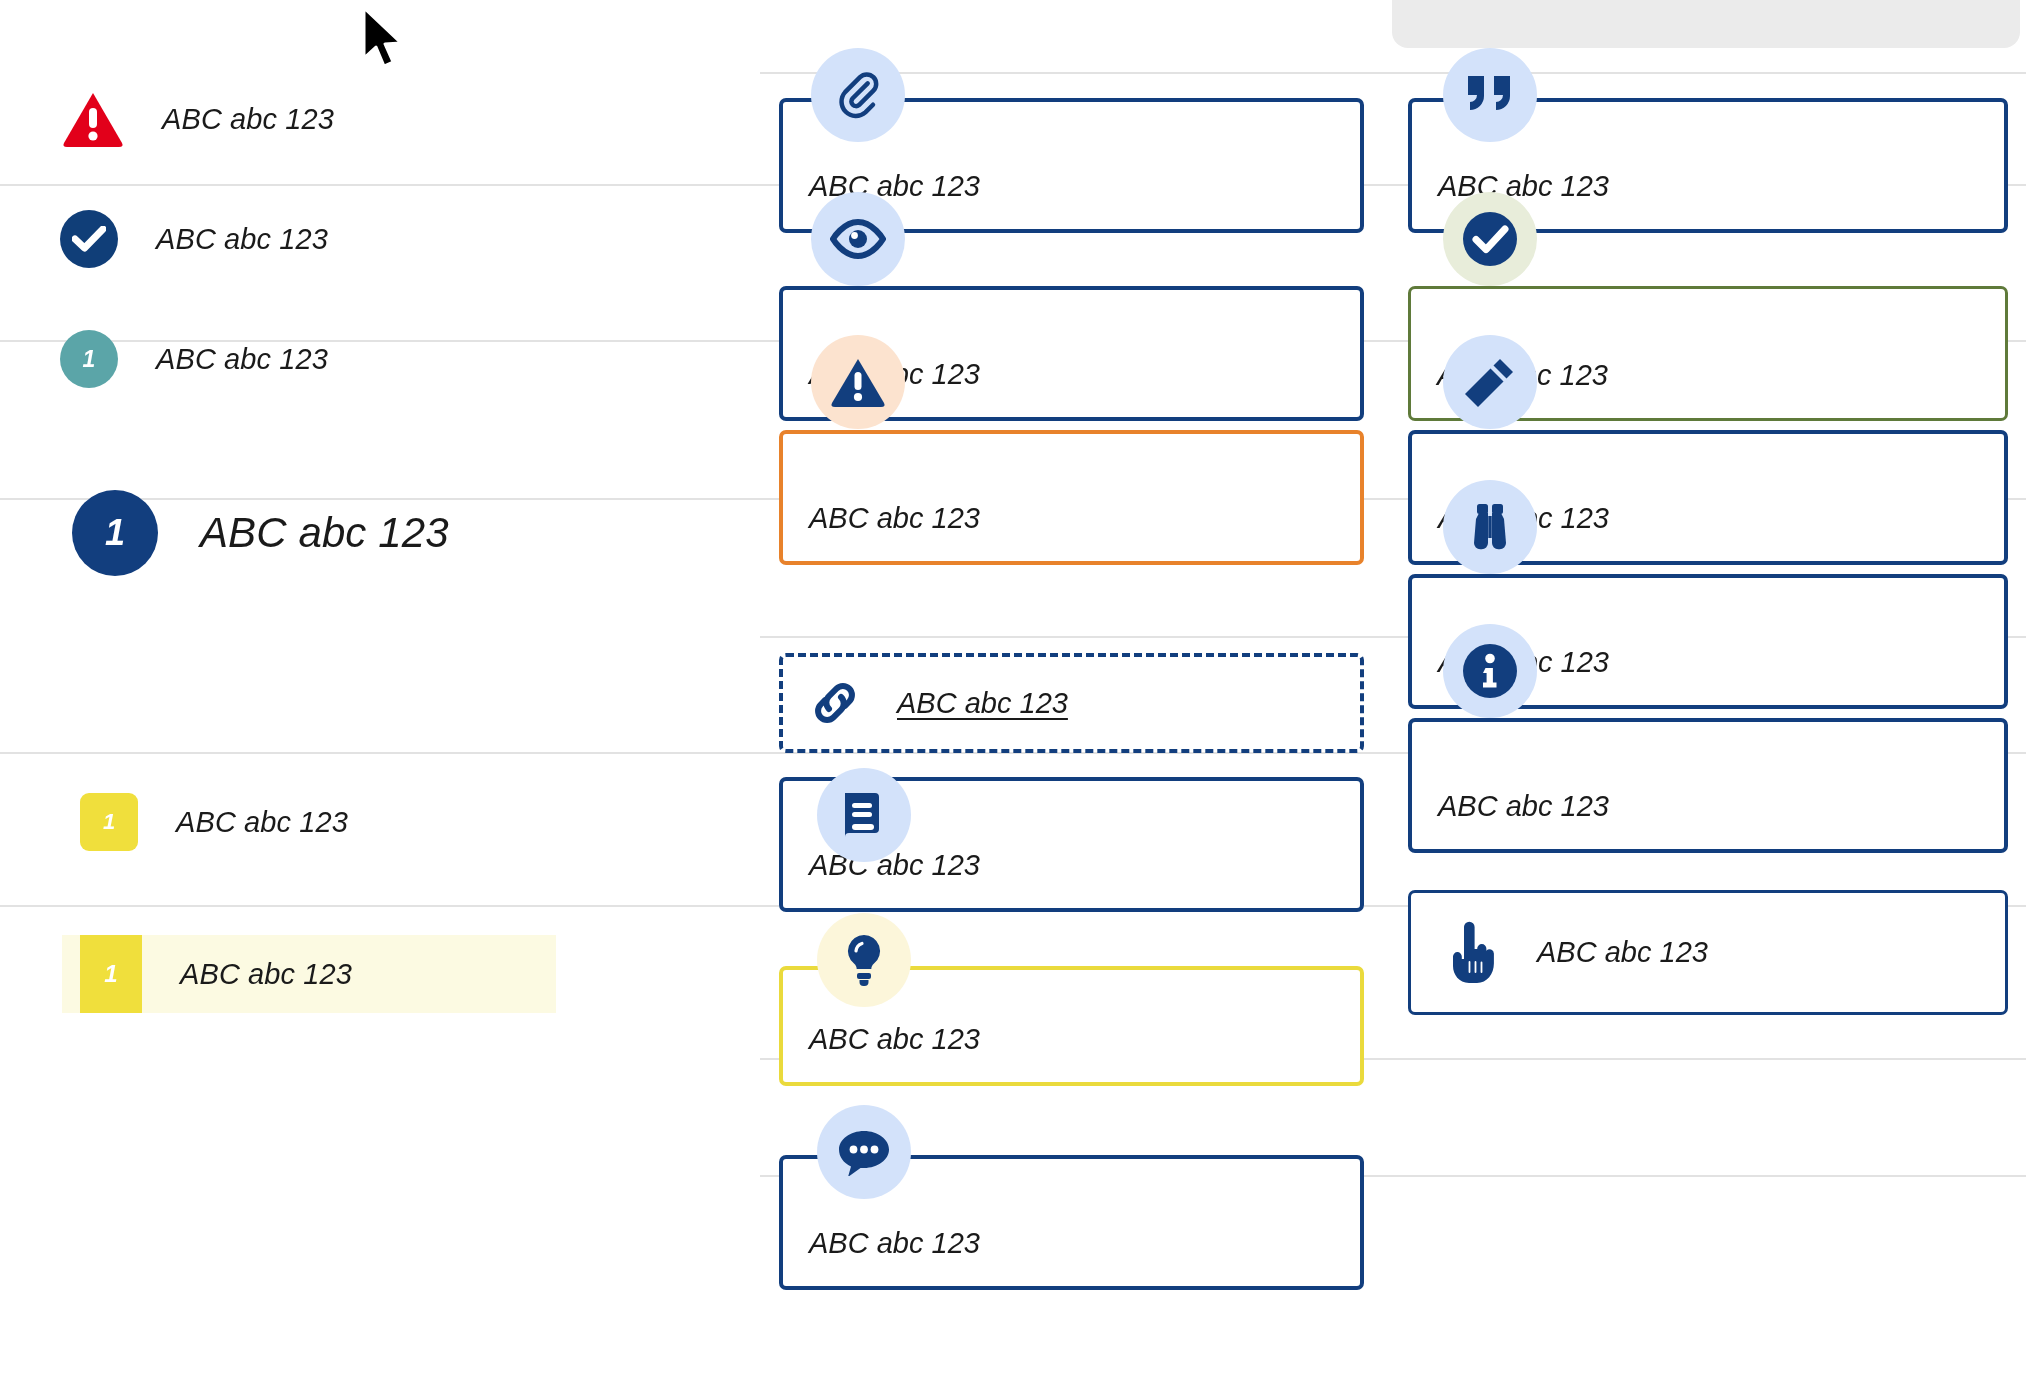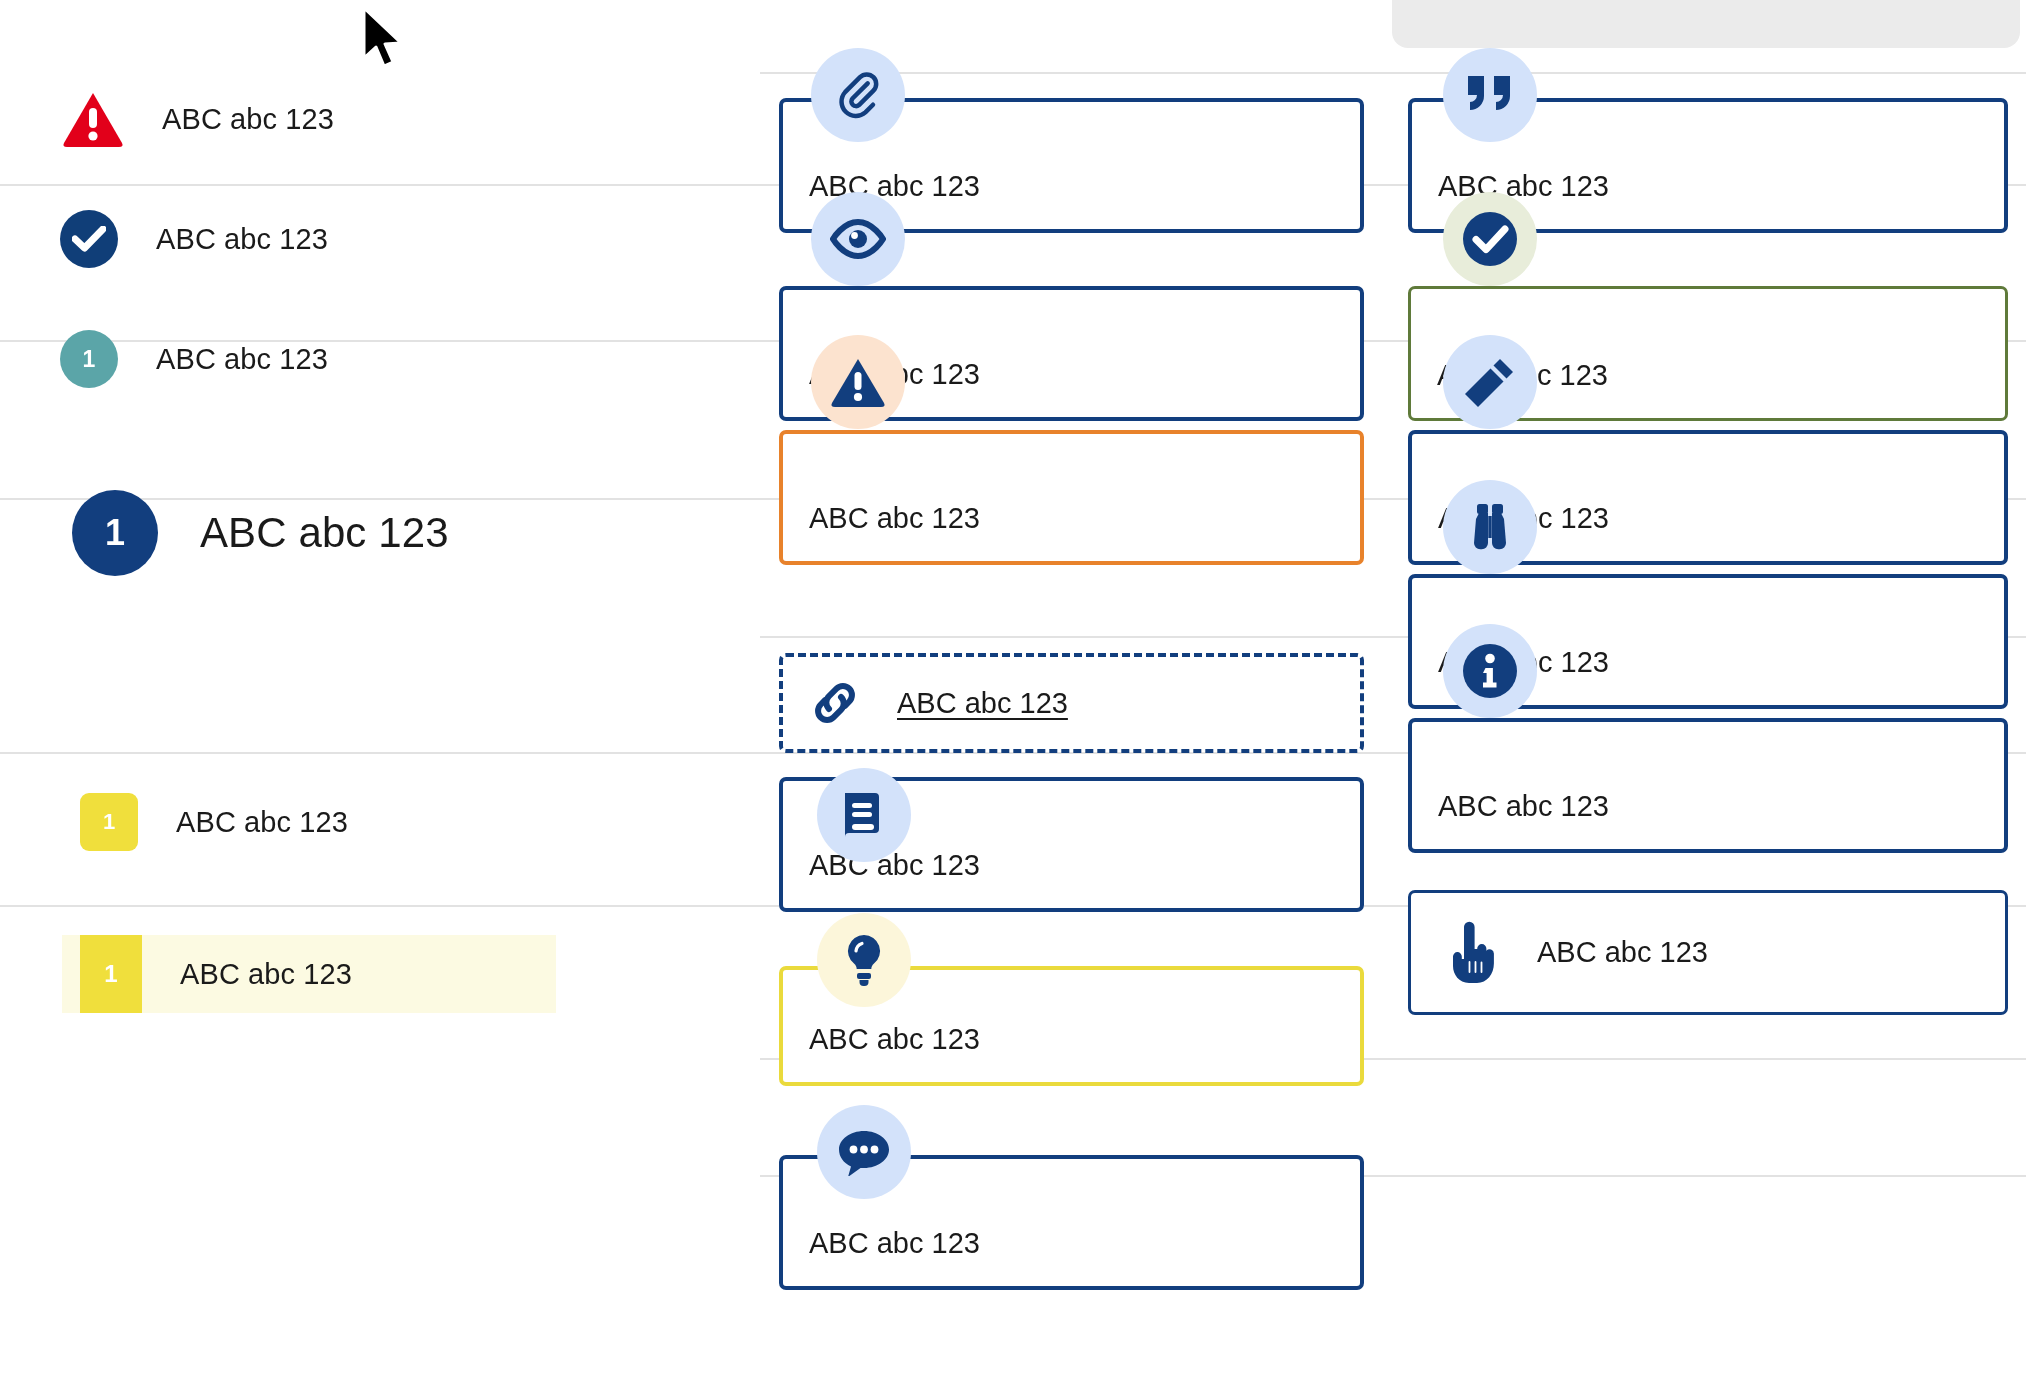--- a/index.html
+++ b/index.html
@@ -4,21 +4,21 @@
 <title>UI Style Sheet</title>
 <style>
   * { box-sizing: border-box; }
   html, body {
     margin: 0; padding: 0;
     width: 2026px; height: 1392px;
     background: #ffffff;
     font-family: "Liberation Sans", sans-serif;
     overflow: hidden;
   }
-  #root { position: relative; width: 2026px; height: 1028px; background:#fff; }
+  #root { position: relative; width: 2026px; height: 1028px; background:#fff;font-style:italic; }
 
   
   .rule {
     position: absolute; left: 0; width: 2026px; height: 2px;
     background: #e2e2e2; z-index: 0;
   }
   .rule.short { left: 760px; width: 1266px; }
 
   
   .grey-panel {

